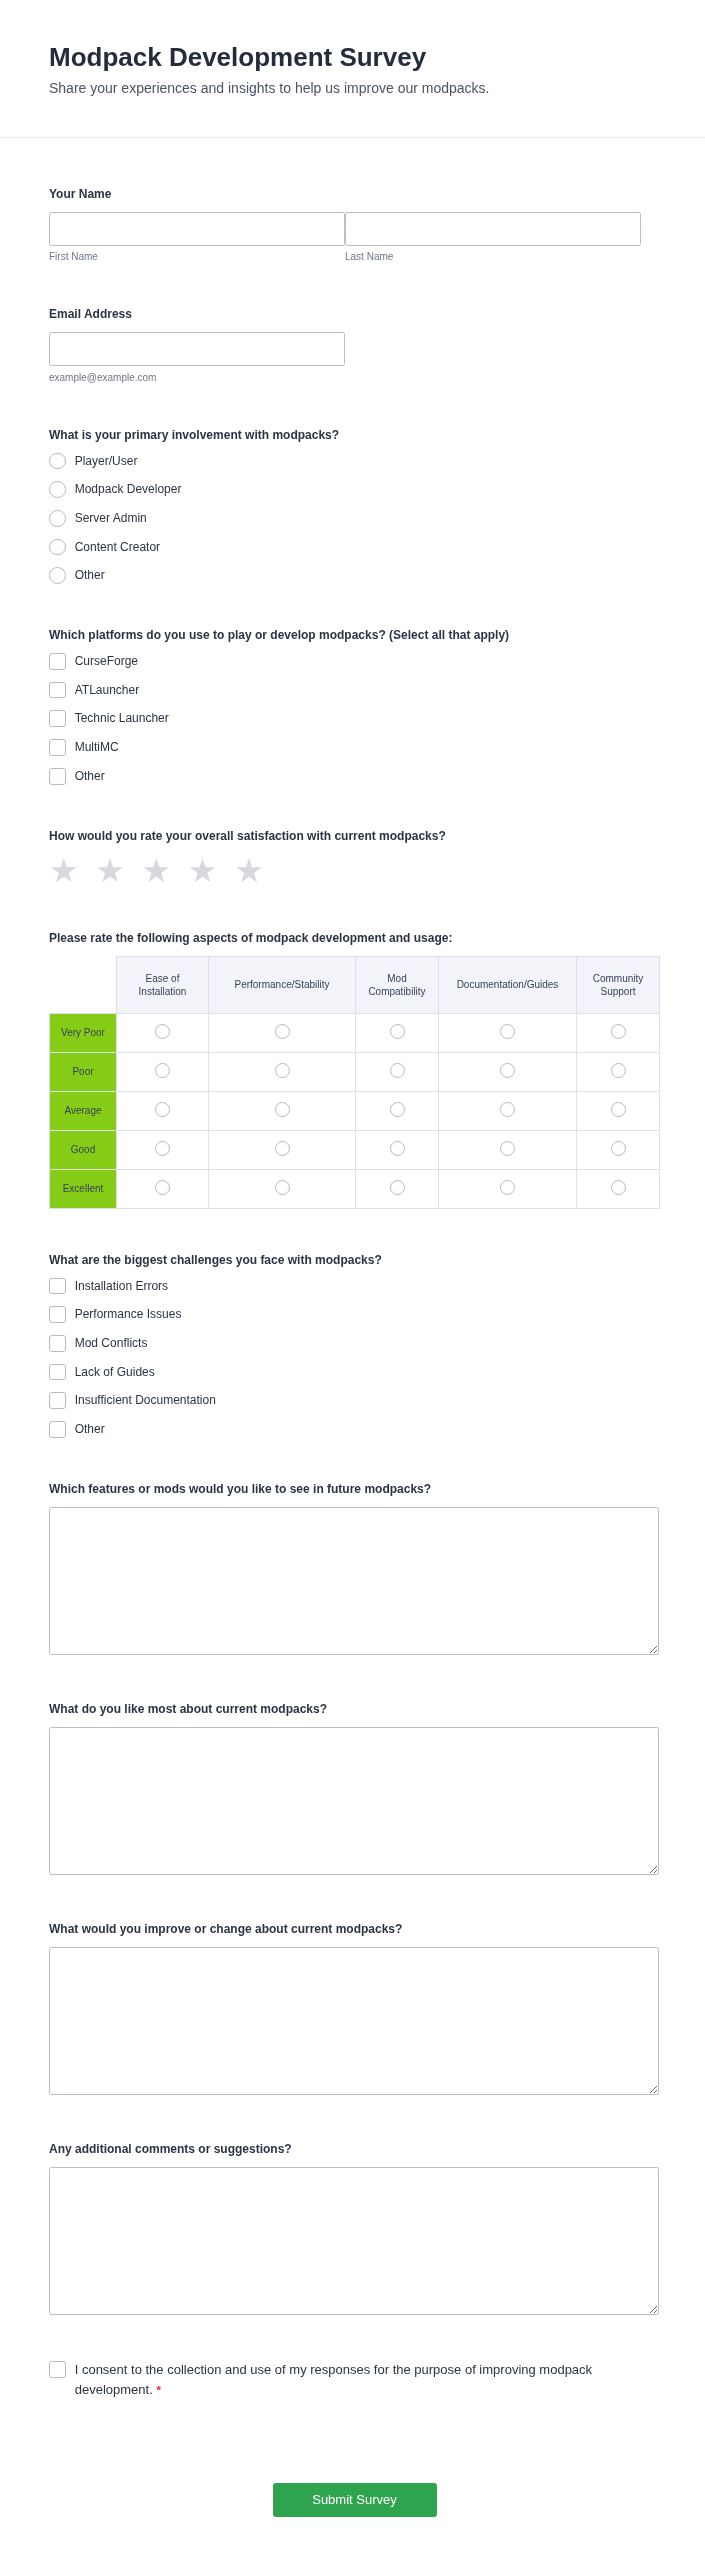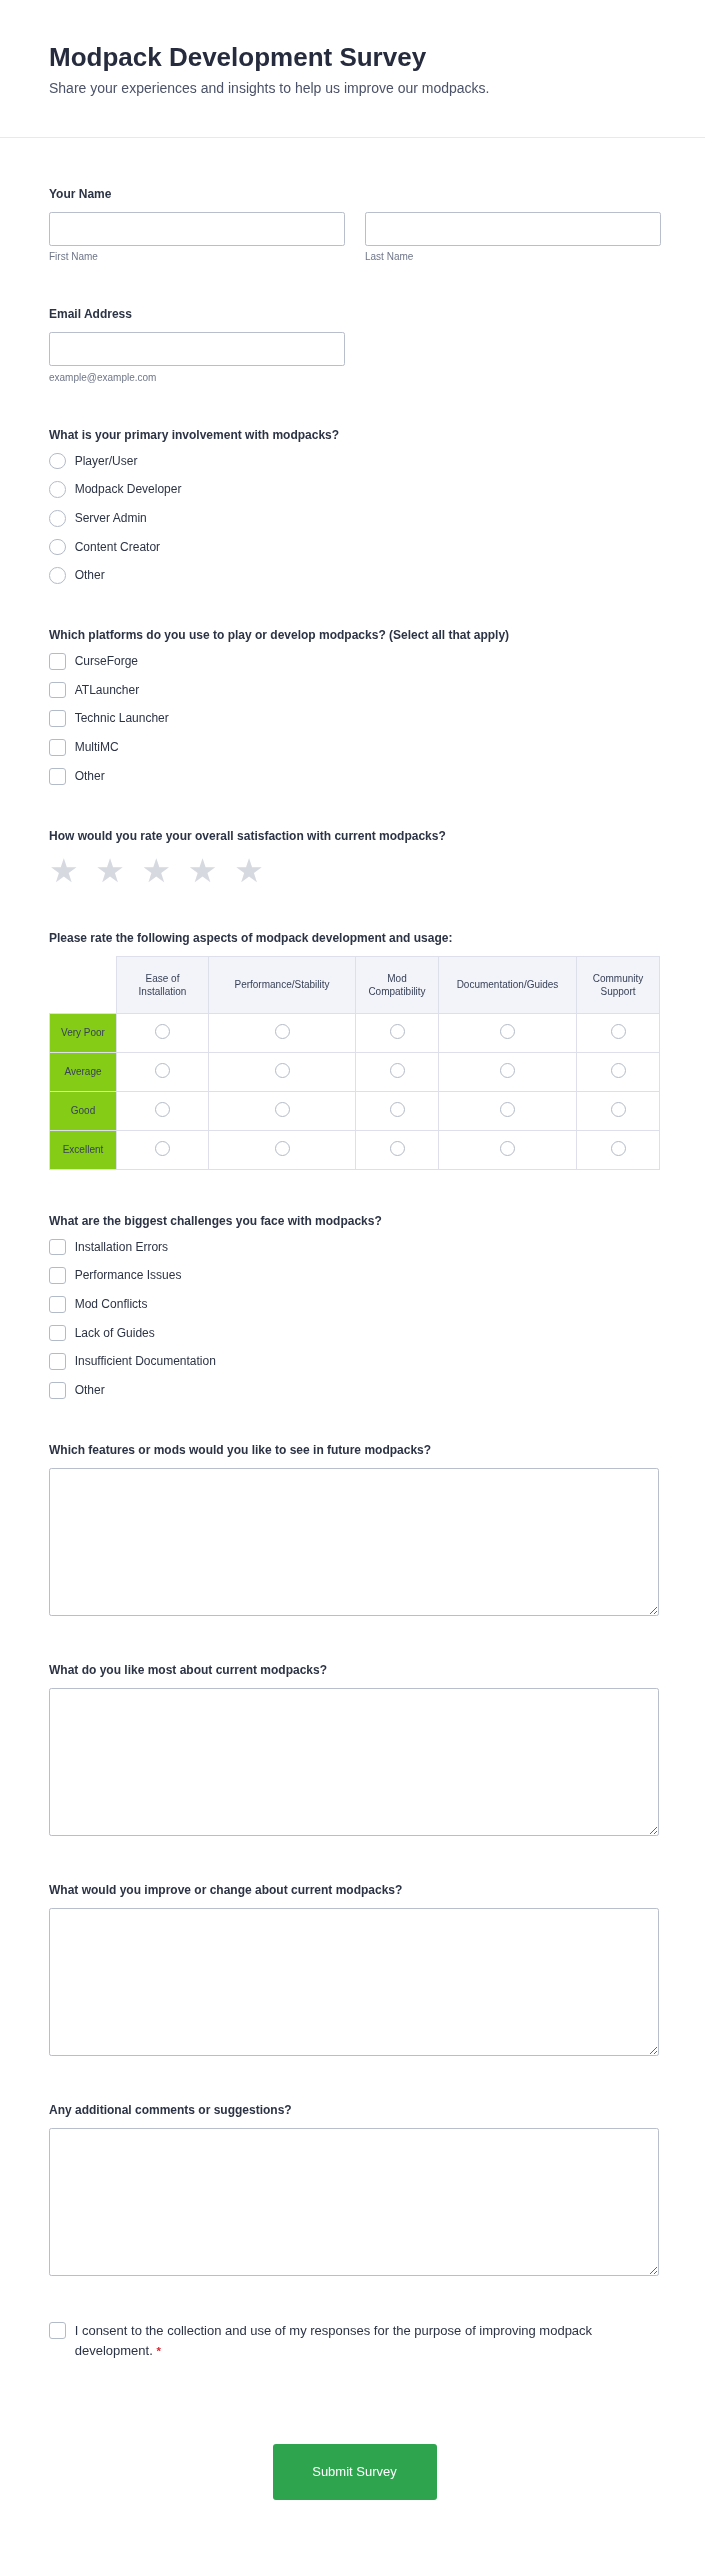--- a/index.html
+++ b/index.html
@@ -22,21 +22,21 @@
   .q-label { display: block; font-size: 12px; font-weight: 700; color: #2c3345; line-height: 18px; margin-bottom: 9px; margin-top: 8px; }
   .sublabel { font-size: 10px; color: #6f7689; line-height: 13px; margin-top: 4.5px; }
 
   
   .text-input {
     width: 296px; height: 34px;
     border: 0.8px solid #b8becb; border-radius: 2.3px;
     background: #fff; font-family: "Liberation Sans", sans-serif;
     font-size: 12px; color: #2c3345; padding: 0 9px; outline: none;
   }
-  .name-row { display: flex; gap: 20px; }
+  .name-row { display: flex; }
 
   
   .opt-list .option { display: flex; align-items: center; margin-bottom: 12px; cursor: pointer; }
   .opt-list .option:last-child { margin-bottom: 0; }
   .radio-ctl {
     width: 16.7px; height: 16.7px; border-radius: 50%;
     border: 0.8px solid #b3bac8; background: #fff; margin-right: 9px; flex: none;
   }
   .check-ctl {
     width: 16.7px; height: 16.7px; border-radius: 3px;
@@ -76,21 +76,21 @@
 
   
   .consent { display: flex; align-items: flex-start; margin-bottom: 0; }
   .consent .check-ctl { margin-top: 1.5px; }
   .consent-text { font-size: 13px; line-height: 20px; color: #2c3345; max-width: 561px; }
   .required-star { color: #e0232e; font-size: 11.4px; margin-left: 3.8px; font-weight: 700; }
 
   
   .submit-row { text-align: center; margin-top: 83px; }
   .submit-btn {
-    display: inline-block; min-width: 164px; height: 56px;
+    display: inline-block; min-width: 164px; height: 34px;
     background: #2ea44f; color: #ffffff; border: none; border-radius: 3px;
     font-family: "Liberation Sans", sans-serif; font-size: 13px; font-weight: 400;
     padding: 0 27px; cursor: pointer;
   }
 </style>
 </head>
 <body>
 
 <div class="page">
 
@@ -205,20 +205,28 @@
       <tbody>
         <tr>
           <th>Very Poor</th>
           <td><span class="mradio"></span></td>
           <td><span class="mradio"></span></td>
           <td><span class="mradio"></span></td>
           <td><span class="mradio"></span></td>
           <td><span class="mradio"></span></td>
         </tr>
         <tr>
+          <th>Poor</th>
+          <td><span class="mradio"></span></td>
+          <td><span class="mradio"></span></td>
+          <td><span class="mradio"></span></td>
+          <td><span class="mradio"></span></td>
+          <td><span class="mradio"></span></td>
+        </tr>
+        <tr>
           <th>Average</th>
           <td><span class="mradio"></span></td>
           <td><span class="mradio"></span></td>
           <td><span class="mradio"></span></td>
           <td><span class="mradio"></span></td>
           <td><span class="mradio"></span></td>
         </tr>
         <tr>
           <th>Good</th>
           <td><span class="mradio"></span></td>

